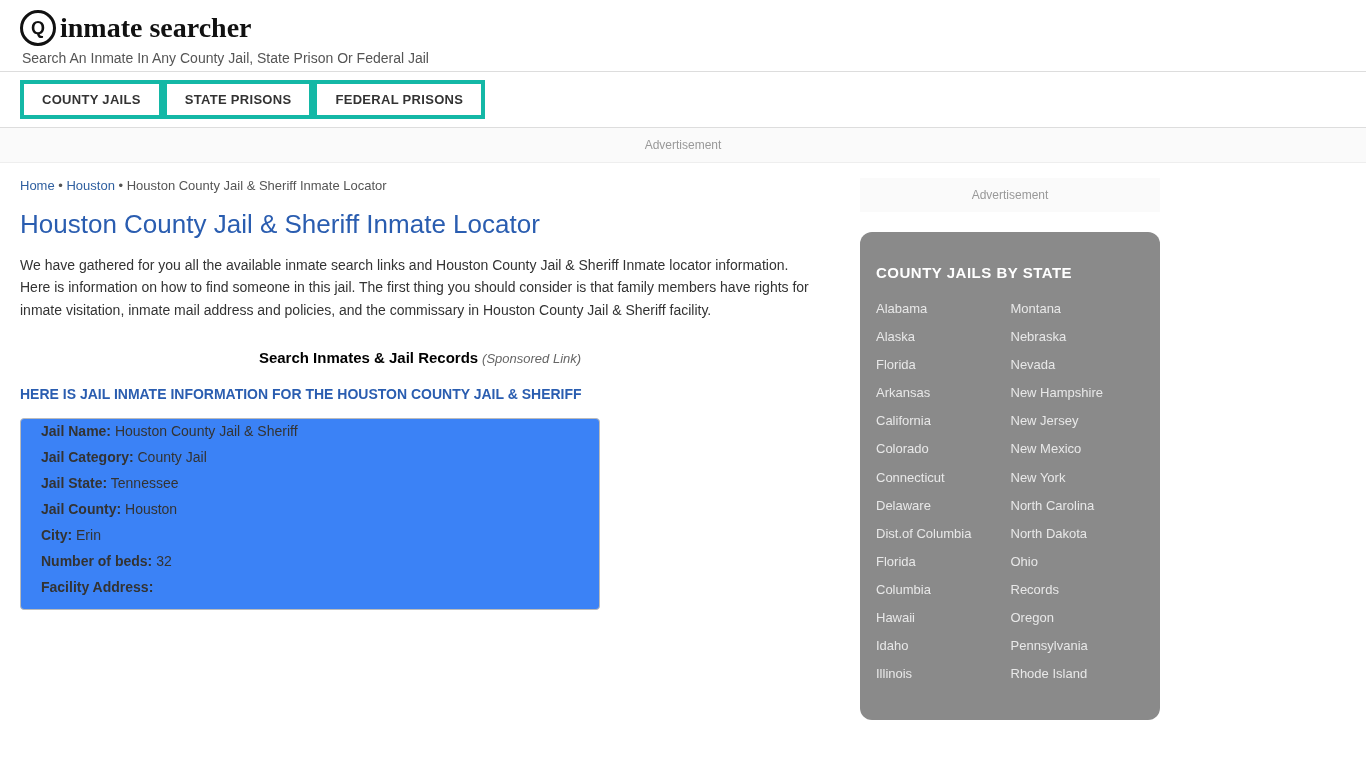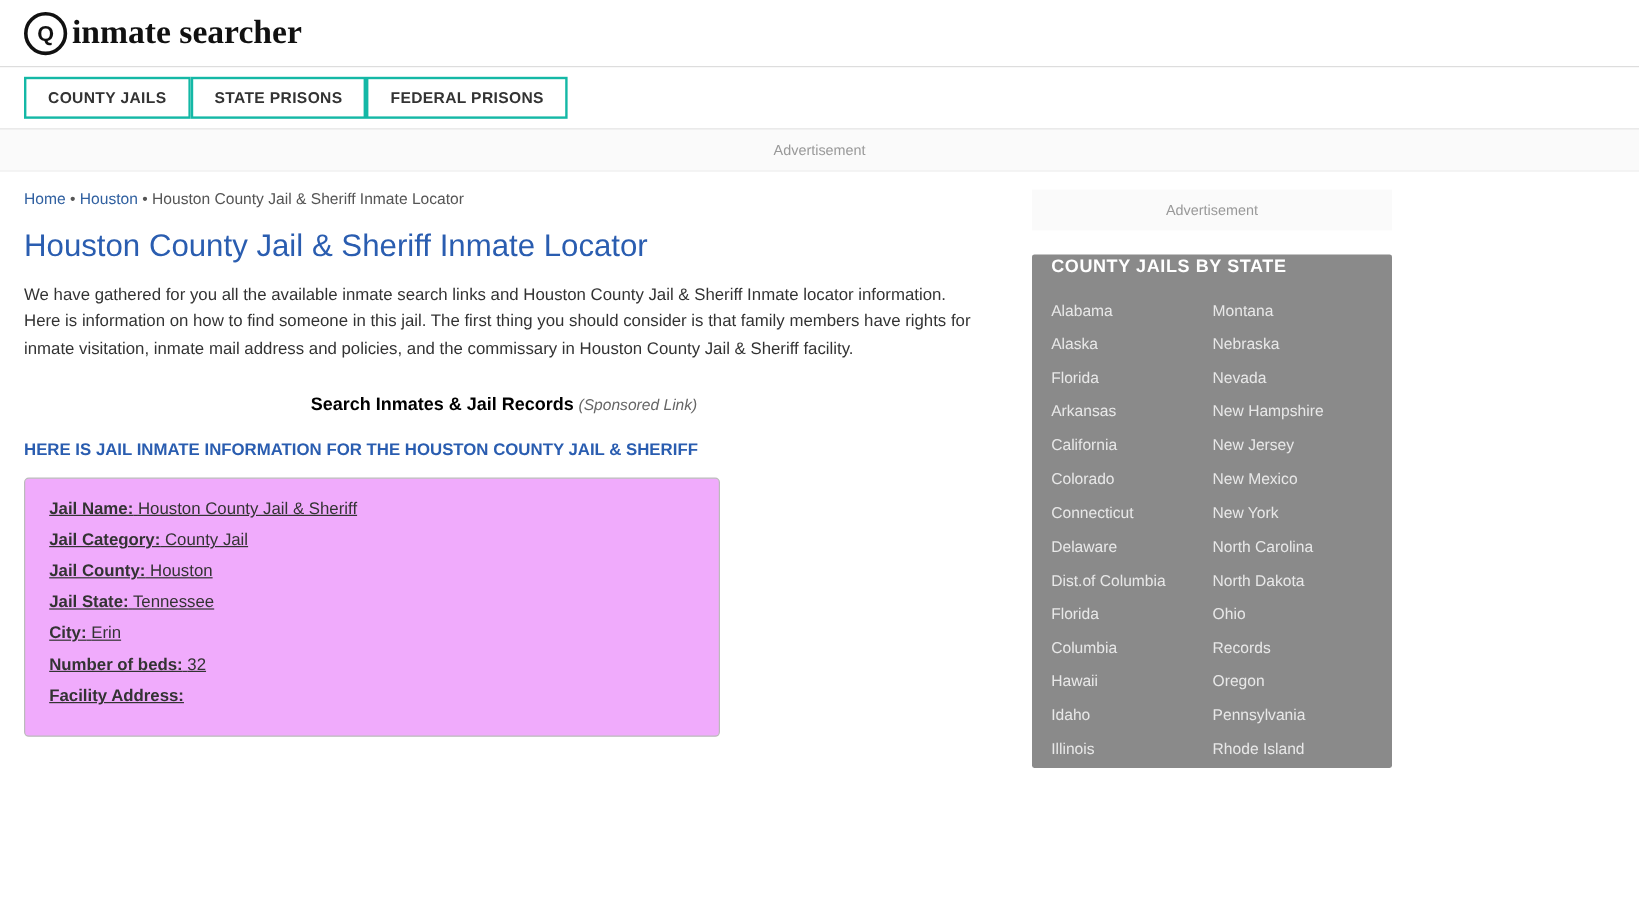--- a/index.html
+++ b/index.html
@@ -11,21 +11,21 @@
       width: 36px; height: 36px; border: 3px solid #111; border-radius: 50%;
       display: flex; align-items: center; justify-content: center;
       font-size: 18px; font-weight: bold; color: #111; background: #fff;
       flex-shrink: 0;
     }
     .logo-text { font-size: 28px; font-weight: bold; font-family: Georgia, serif; color: #111; }
     .tagline { font-size: 14px; color: #555; margin-left: 2px; }
 
     .nav-bar { padding: 8px 20px; border-top: 1px solid #ddd; border-bottom: 1px solid #ddd; display: flex; gap: 0; }
     .nav-btn {
-      padding: 8px 18px; border: 2px solid #14b8a6; background: #fff;
+      padding: 8px 18px; border: 4px solid #14b8a6; background: #fff;
       font-size: 13px; font-weight: bold; color: #333; cursor: pointer;
       text-transform: uppercase; letter-spacing: 0.3px;
     }
 
     .ad-banner { text-align: center; padding: 10px; color: #999; font-size: 12px; border-bottom: 1px solid #eee; background: #fafafa; }
 
     .content-wrapper { display: flex; padding: 0 20px; max-width: 1366px; }
 
     .main-content { flex: 1; padding: 15px 20px 15px 0; max-width: 820px; }
 
@@ -36,43 +36,44 @@
 
     .description { font-size: 14px; line-height: 1.6; color: #333; margin-bottom: 28px; }
 
     .search-link-area { text-align: center; margin-bottom: 20px; }
     .search-link { color: #000000; font-weight: bold; font-size: 15px; text-decoration: none; }
     .sponsored { font-style: italic; color: #666; font-size: 13px; }
 
     .section-heading { font-size: 14px; font-weight: bold; color: #2a5db0; margin-bottom: 16px; }
 
     .info-box {
-      border: 1px solid #bbb; border-radius: 4px; padding: 16px 20px;
-      background: #f0abfc; max-width: 580px; text-decoration: underline;
+      border: 1px solid #bbb; border-radius: 4px; padding: 4px 20px;
+      background: #3b82f6; max-width: 580px;
     }
     .info-row { margin-bottom: 10px; font-size: 14px; color: #333; }
     .info-label { font-weight: bold; }
     .info-value { font-weight: normal; }
 
     .sidebar { width: 320px; flex-shrink: 0; padding: 15px 0 15px 20px; }
     .sidebar-ad { text-align: center; color: #999; font-size: 12px; margin-bottom: 20px; padding: 10px; background: #fafafa; }
 
-    .county-jails-box { background: #8a8a8a; border-radius: 2px; padding: 2px 16px; }
+    .county-jails-box { background: #8a8a8a; border-radius: 12px; padding: 32px 16px; }
     .county-jails-title { font-size: 15px; font-weight: bold; color: #fff; margin-bottom: 14px; letter-spacing: 0.5px; }
     .states-grid { display: grid; grid-template-columns: 1fr 1fr; gap: 1px; }
     .state-link { color: #e8e8e8; font-size: 13px; padding: 3px 0; text-decoration: none; line-height: 1.7; display: block; }
   </style>
 </head>
 <body>
 
 <div class="header">
   <div class="logo-area">
     <div class="logo-icon">Q</div>
     <span class="logo-text">inmate searcher</span>
   </div>
+  <div class="tagline">Search An Inmate In Any County Jail, State Prison Or Federal Jail</div>
 </div>
 
 <div class="nav-bar">
   <button class="nav-btn">COUNTY JAILS</button>
   <button class="nav-btn">STATE PRISONS</button>
   <button class="nav-btn">FEDERAL PRISONS</button>
 </div>
 
 <div class="ad-banner">
   <span>Advertisement</span>
@@ -104,26 +105,26 @@
     <div class="info-box">
       <div class="info-row">
         <span class="info-label">Jail Name:</span>
         <span class="info-value">Houston County Jail &amp; Sheriff</span>
       </div>
       <div class="info-row">
         <span class="info-label">Jail Category:</span>
         <span class="info-value">County Jail</span>
       </div>
       <div class="info-row">
+        <span class="info-label">Jail State:</span>
+        <span class="info-value">Tennessee</span>
+      </div>
+      <div class="info-row">
         <span class="info-label">Jail County:</span>
         <span class="info-value">Houston</span>
-      </div>
-      <div class="info-row">
-        <span class="info-label">Jail State:</span>
-        <span class="info-value">Tennessee</span>
       </div>
       <div class="info-row">
         <span class="info-label">City:</span>
         <span class="info-value">Erin</span>
       </div>
       <div class="info-row">
         <span class="info-label">Number of beds:</span>
         <span class="info-value">32</span>
       </div>
       <div class="info-row">

